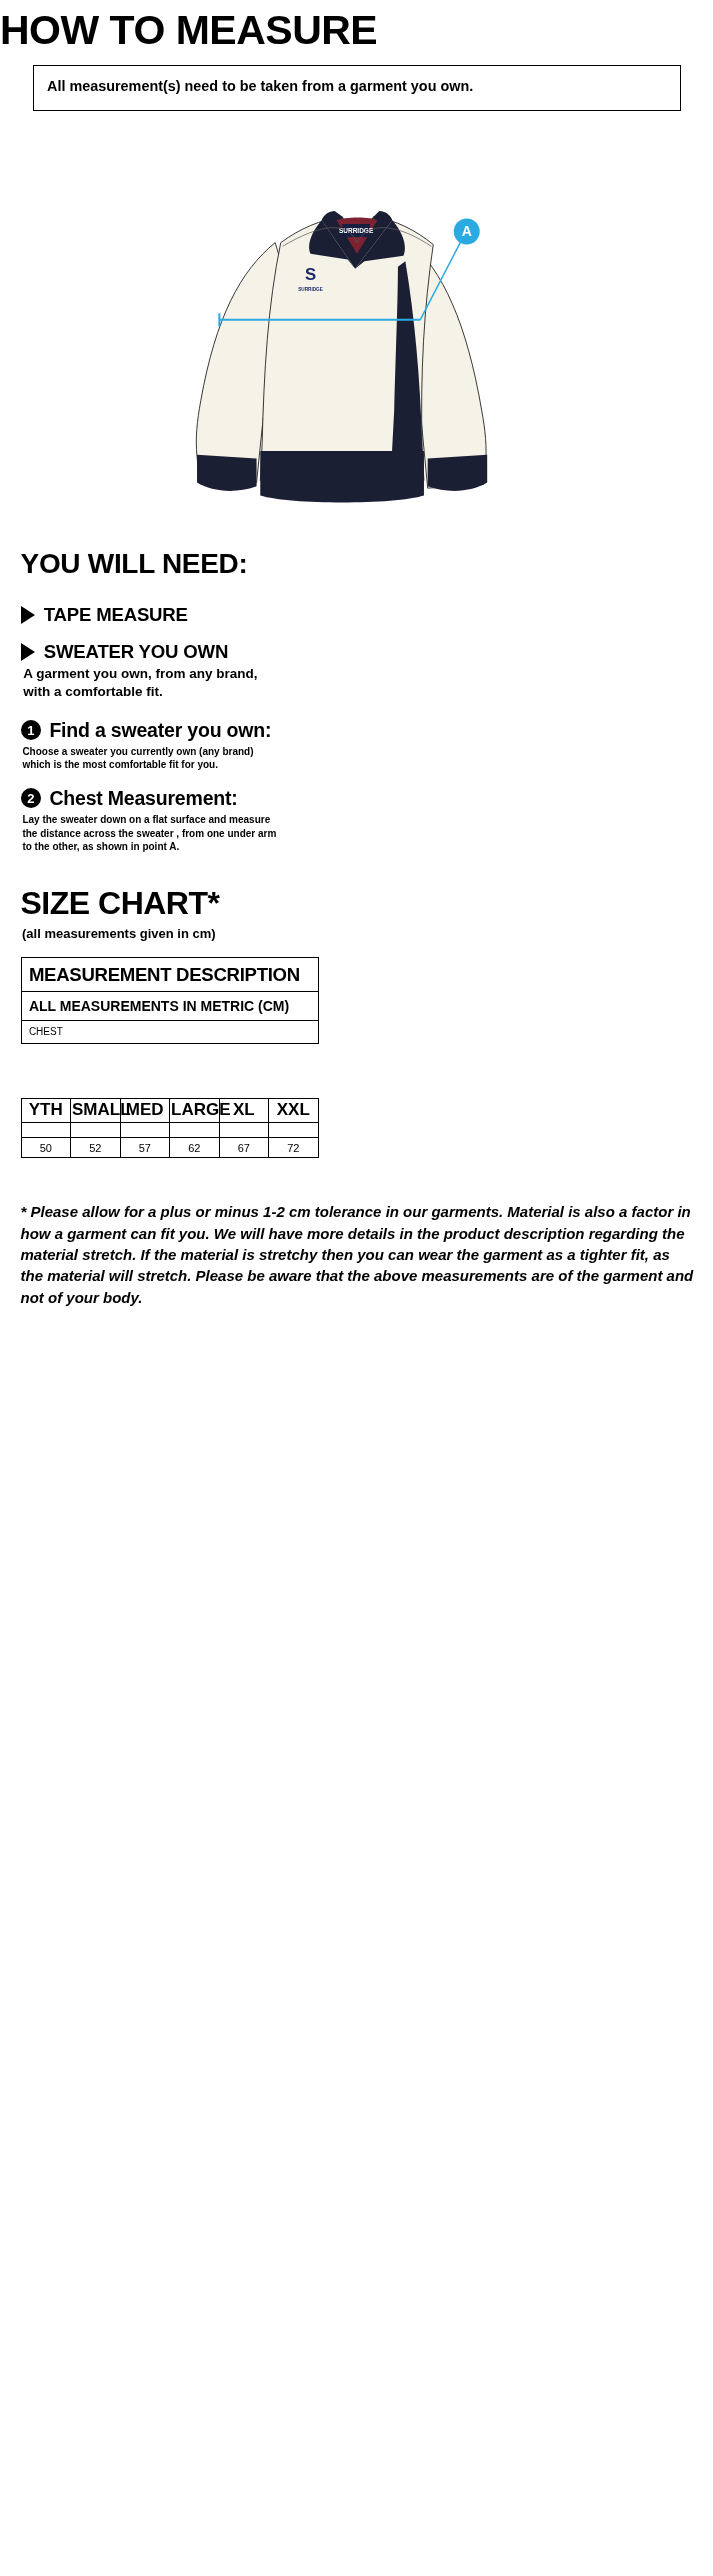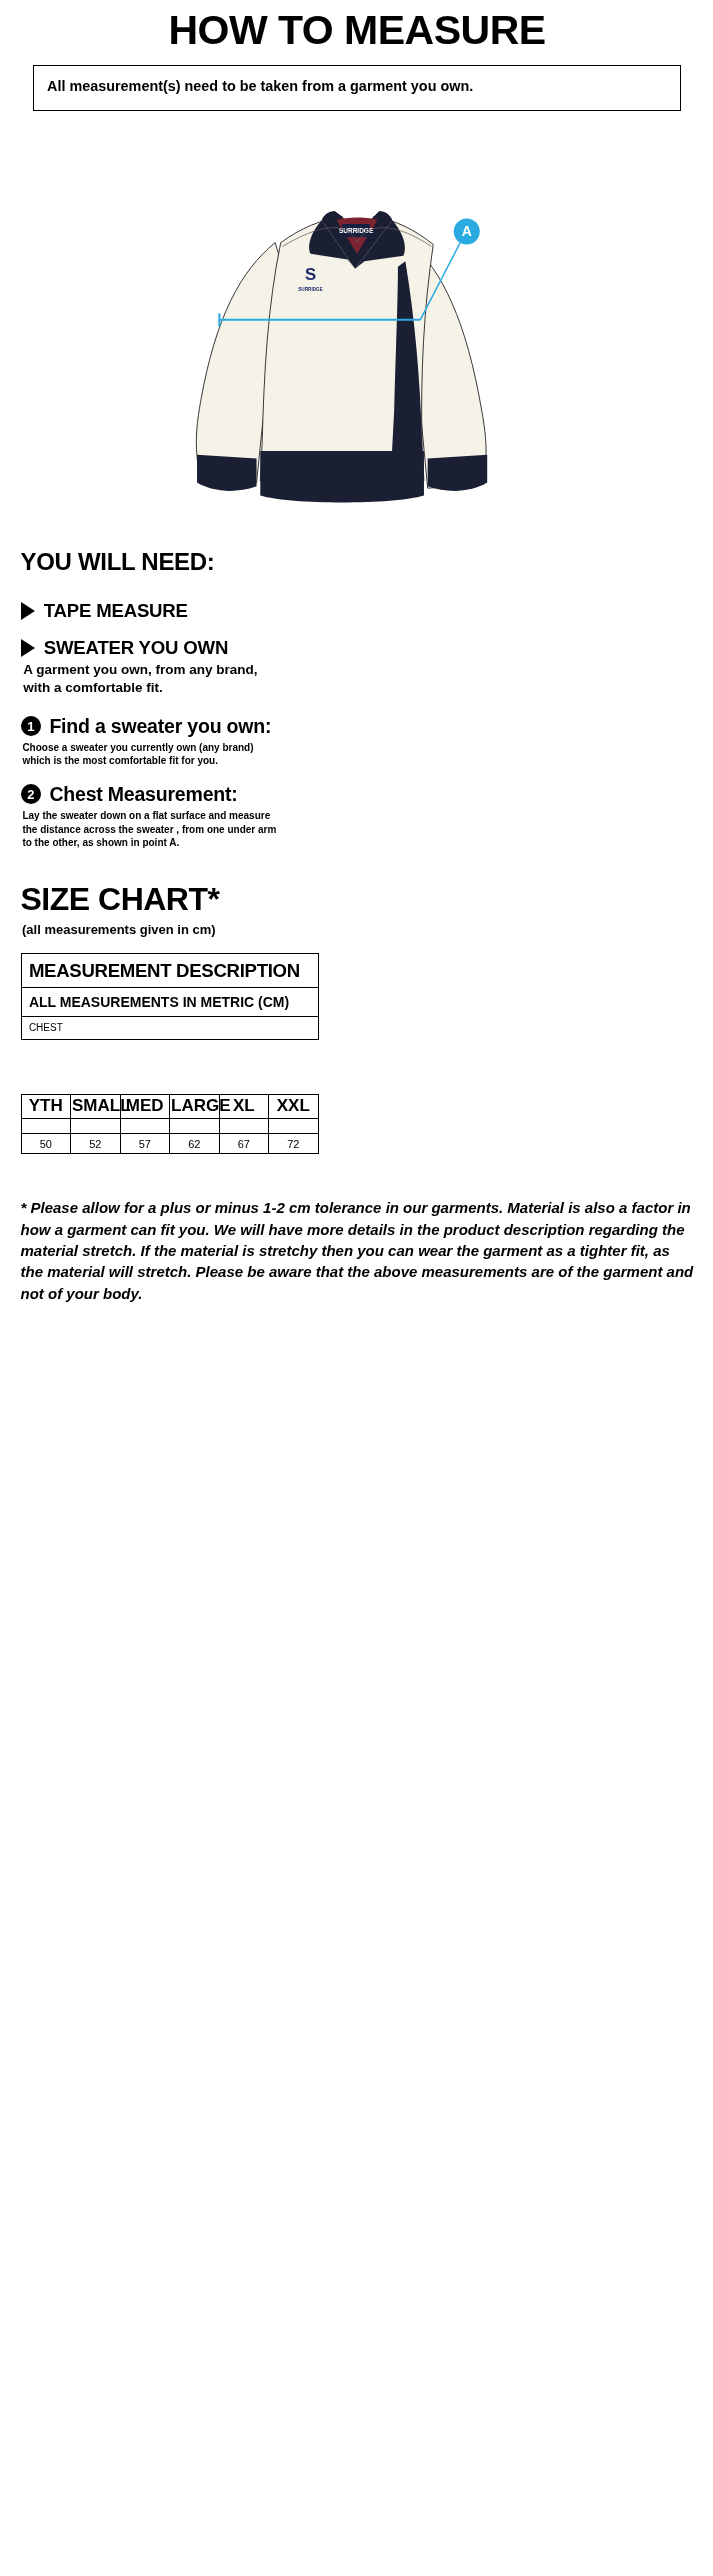--- a/index.html
+++ b/index.html
@@ -20,21 +20,21 @@
     min-height: 2576px;
     position: relative;
     padding: 0;
   }
 
   
   .main-title {
     font-size: 41px;
     font-weight: bold;
     letter-spacing: -0.5px;
-    text-align: center;
+    text-align: left;
     margin: 9.3px 0 13px 0;
     line-height: 1.05;
   }
 
   
   .intro-box {
     margin: 0 33px 0 33px;
     border: 1.9px solid #000;
     padding: 11px 13px 13px 13px;
   }
@@ -51,21 +51,21 @@
     height: 409px;
     margin-top: 20.5px;
   }
   .garment-svg {
     display: block;
     margin: 0 auto;
   }
 
   
   .section-title {
-    font-size: 24px;
+    font-size: 28px;
     font-weight: bold;
     letter-spacing: -0.3px;
     margin: 7.4px 0 0 20.5px;
   }
   .size-chart-title {
     font-size: 32px;
     font-weight: bold;
     letter-spacing: -0.5px;
     margin: 32px 0 0 20.5px;
   }

